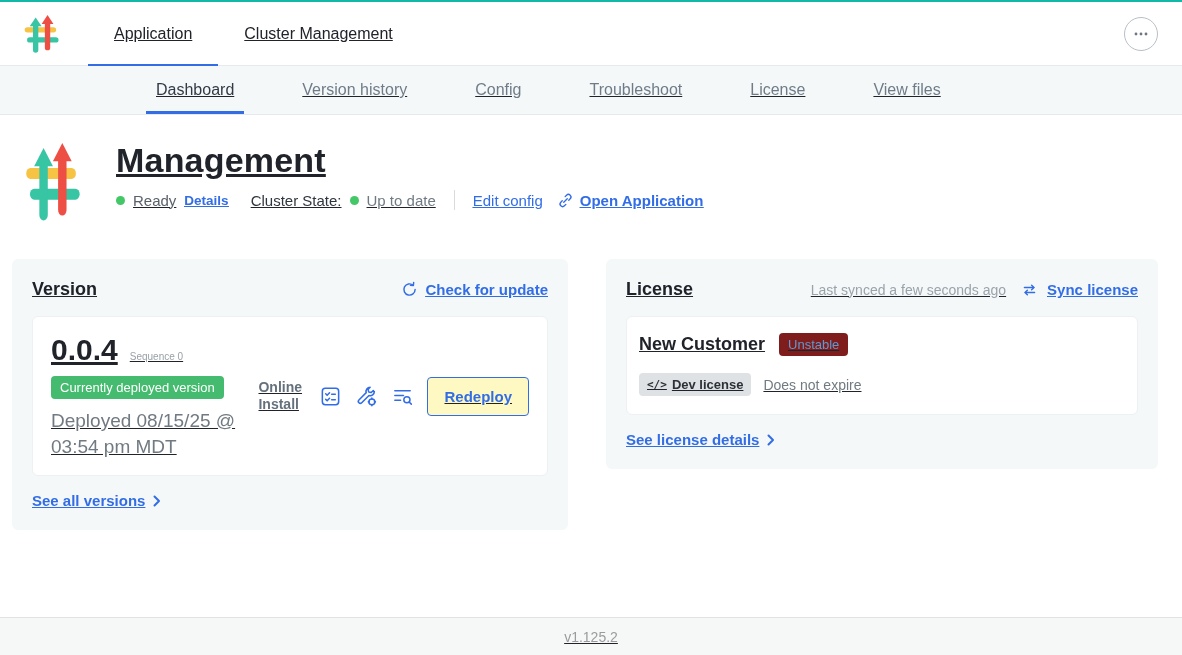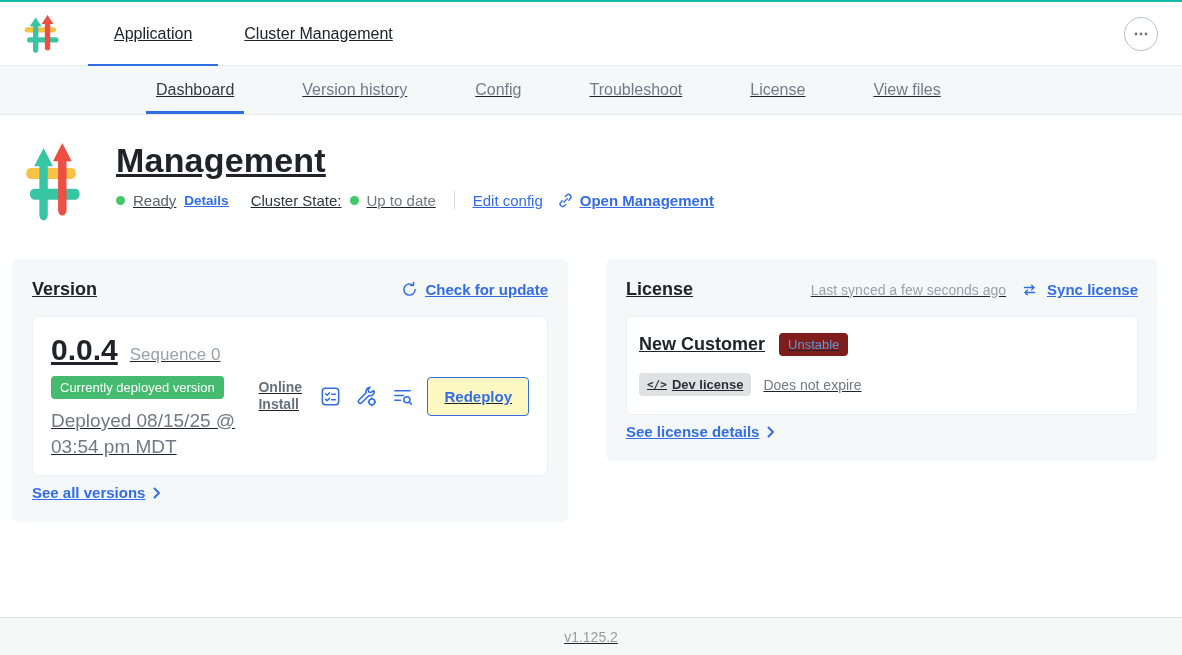--- a/index.html
+++ b/index.html
@@ -98,36 +98,36 @@
   .card-title { font-size: 18px; font-weight: 700; color: #20232a; }
   .head-link { display: inline-flex; align-items: center; gap: 7px; font-size: 15px; font-weight: 600; }
 
   .inner {
     background: #fff; border: 1px solid #edf1f3; border-radius: 6px;
     padding: 16px 18px;
   }
   .version-inner { display: flex; align-items: center; justify-content: space-between; }
   .v-num-row { display: flex; align-items: baseline; gap: 12px; }
   .v-num { font-size: 30px; font-weight: 700; color: #20232a; }
-  .v-seq { font-size: 17px; color: #9aa0a6; }
+  .v-seq { font-size: 10px; color: #9aa0a6; }
   .deployed-badge {
     display: inline-block; margin-top: 9px;
     background: #44bb6e; color: #fff;
     font-size: 13px; padding: 4px 9px; border-radius: 4px;
   }
   .deployed-at { margin-top: 9px; font-size: 19px; color: #717a82; width: 196px; line-height: 1.35; }
   .v-right { display: flex; align-items: center; gap: 13px; }
   .install-type { font-size: 14px; font-weight: 700; color: #64717c; width: 48px; line-height: 1.25; }
   .icon-btn { display: flex; align-items: center; background: none; border: none; padding: 0; }
   .redeploy-btn {
     background: #fef9c3; border: 1px solid #326de6; color: #326de6;
     font-family: "Liberation Sans", sans-serif;
     font-weight: 700; font-size: 15px; padding: 10px 16px; border-radius: 4px;
   }
-  .card-foot-link { margin-top: 8px; display: inline-flex; align-items: center; gap: 8px; font-size: 15px; font-weight: 700; }
+  .card-foot-link { margin-top: 16px; display: inline-flex; align-items: center; gap: 8px; font-size: 15px; font-weight: 700; }
 
   .lic-head-right { display: inline-flex; align-items: center; gap: 9px; }
   .last-synced { color: #9aa3ab; font-size: 14px; margin-right: 6px; }
   .lic-inner { padding: 16px 12px 18px; }
   .lic-row1 { display: flex; align-items: center; gap: 14px; }
   .customer-name { font-size: 18px; font-weight: 700; color: #20232a; }
   .channel-badge { background: #7f1d1d; color: #5c9ad1; font-size: 13px; padding: 4px 9px; border-radius: 4px; }
   .lic-row2 { display: flex; align-items: center; gap: 12px; margin-top: 17px; }
   .dev-badge {
     background: #dfe2e5; color: #2b3137; font-size: 13px; font-weight: 700;
@@ -211,21 +211,21 @@
           <span class="vdiv" data-interactable="false"></span>
           <span class="link edit-config-link" data-interactable="true">Edit config</span>
           <span class="link open-app-link" data-interactable="true">
             <span data-interactable="false" style="display:flex;">
               <svg viewBox="0 0 24 24" width="17" height="17" fill="none" stroke="#326de6" stroke-width="1.9" stroke-linecap="round">
                 <path d="M9.5 14.5l5-5"></path>
                 <path d="M11.5 6.5l2-2a3.6 3.6 0 0 1 5.1 5.1l-2 2"></path>
                 <path d="M12.5 17.5l-2 2a3.6 3.6 0 0 1-5.1-5.1l2-2"></path>
               </svg>
             </span>
-            <span data-interactable="false">Open Management</span>
+            <span data-interactable="false">Open Application</span>
           </span>
         </div>
       </div>
     </section>
 
     <section class="cards" data-interactable="false">
 
       <div class="card version-card" data-interactable="false">
         <div class="card-head" data-interactable="false">
           <span class="card-title" data-interactable="false">Version</span>

